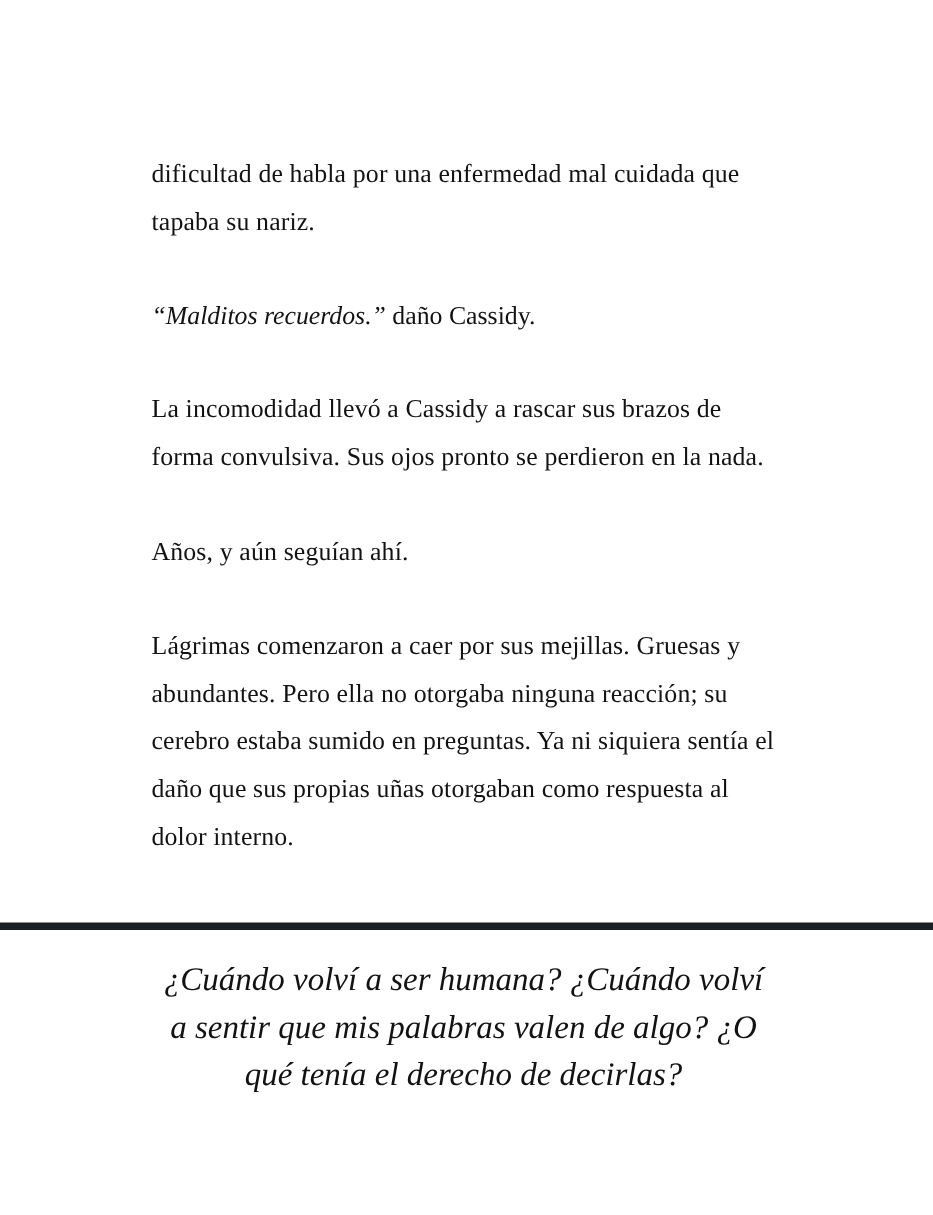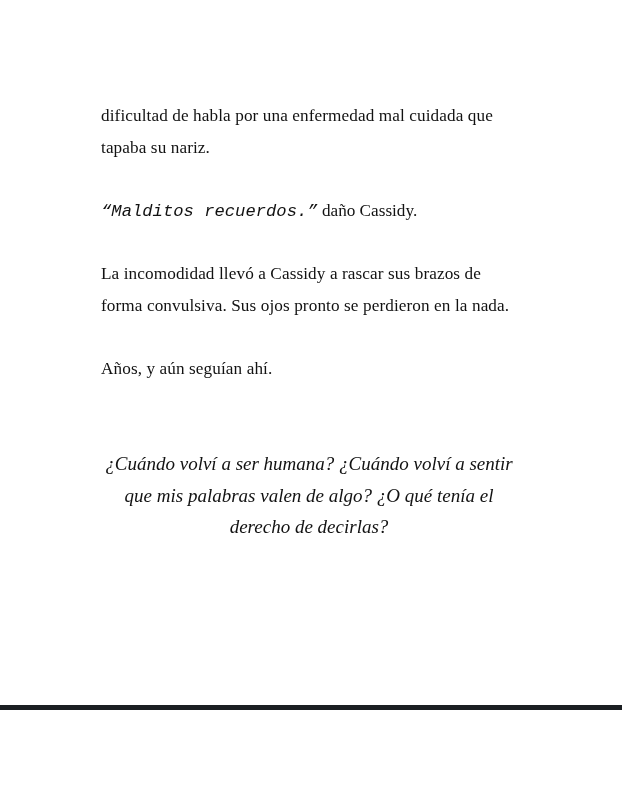--- a/index.html
+++ b/index.html
@@ -14,21 +14,21 @@
     color: #111111;
     overflow: hidden;
     position: relative;
   }
 
   .page {
     position: absolute;
     left: 0;
     top: 0;
     width: 622px;
-    height: 710px;
+    height: 620px;
     background: #ffffff;
     box-sizing: border-box;
   }
 
   .text-column {
     position: absolute;
     left: 101px;
     top: 100px;
     width: 416px;
   }
@@ -48,27 +48,26 @@
 
   .quote-line {
     margin: 0 0 31px 0;
     font-size: 17.2px;
     line-height: 31.8px;
     color: #121212;
   }
 
   .quote-line i {
     font-style: italic;
-    font-family: Liberation Mono, monospace;
   }
 
   .closing-block {
     margin: 0;
     padding-top: 32px;
-    font-size: 19px;
+    font-size: 22px;
     line-height: 31.8px;
     font-style: italic;
     text-align: center;
     color: #121212;
     width: 416px;
   }
 
   .bottom-bar {
     position: absolute;
     left: 0;
@@ -88,20 +87,21 @@
     <p class="para">dificultad de habla por una enfermedad mal cuidada que tapaba su nariz.</p>
 
     <p class="quote-line">
       <i>“Malditos recuerdos.”</i><span> daño Cassidy.</span>
     </p>
 
     <p class="para">La incomodidad llevó a Cassidy a rascar sus brazos de forma convulsiva. Sus ojos pronto se perdieron en la nada.</p>
 
     <p class="para">Años, y aún seguían ahí.</p>
 
+    <p class="para tight-last">Lágrimas comenzaron a caer por sus mejillas. Gruesas y abundantes. Pero ella no otorgaba ninguna reacción; su cerebro estaba sumido en preguntas. Ya ni siquiera sentía el daño que sus propias uñas otorgaban como respuesta al dolor interno.</p>
 
     <p class="closing-block">¿Cuándo volví a ser humana? ¿Cuándo volví a sentir que mis palabras valen de algo? ¿O qué tenía el derecho de decirlas?</p>
 
   </div>
 
   <div class="bottom-bar"></div>
 
 </div>
 
 </body></html>

